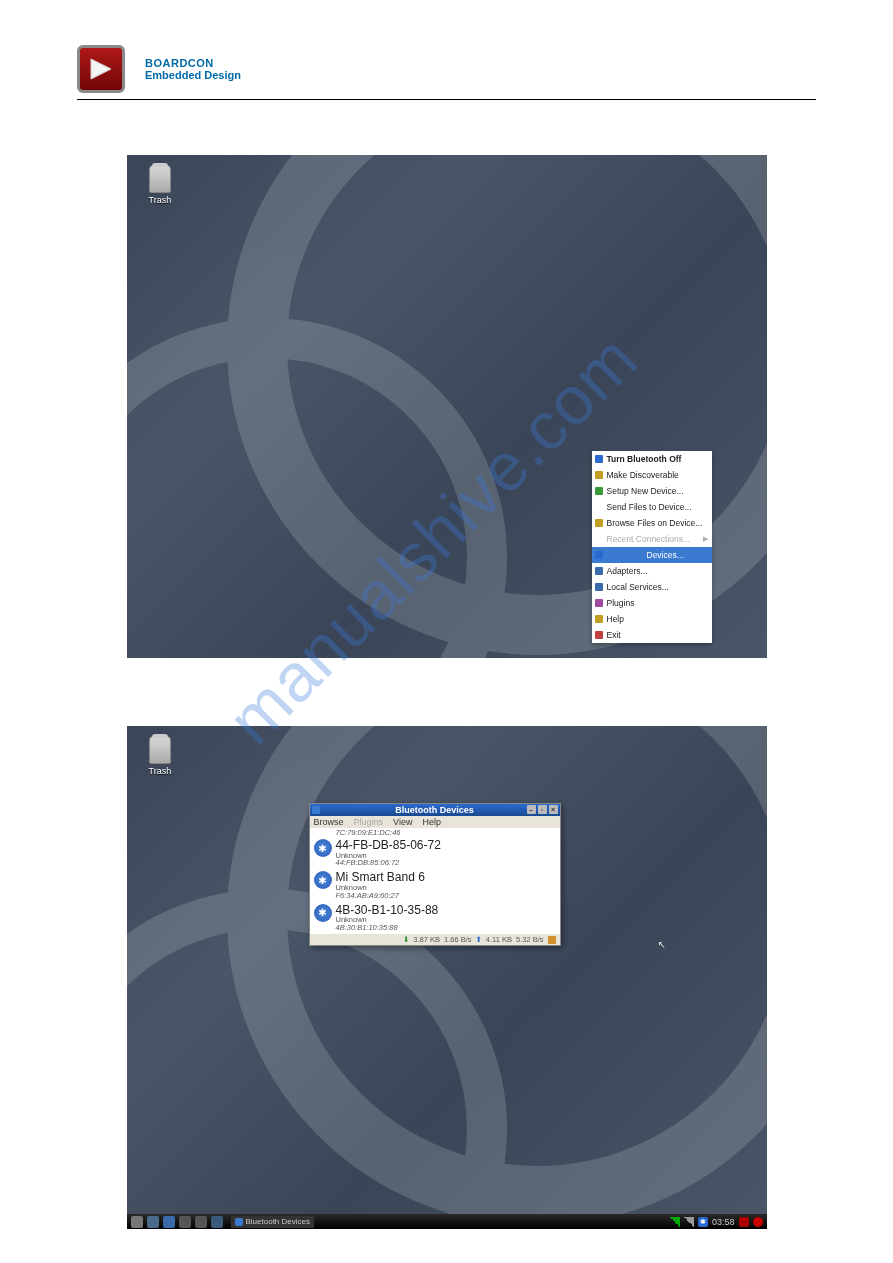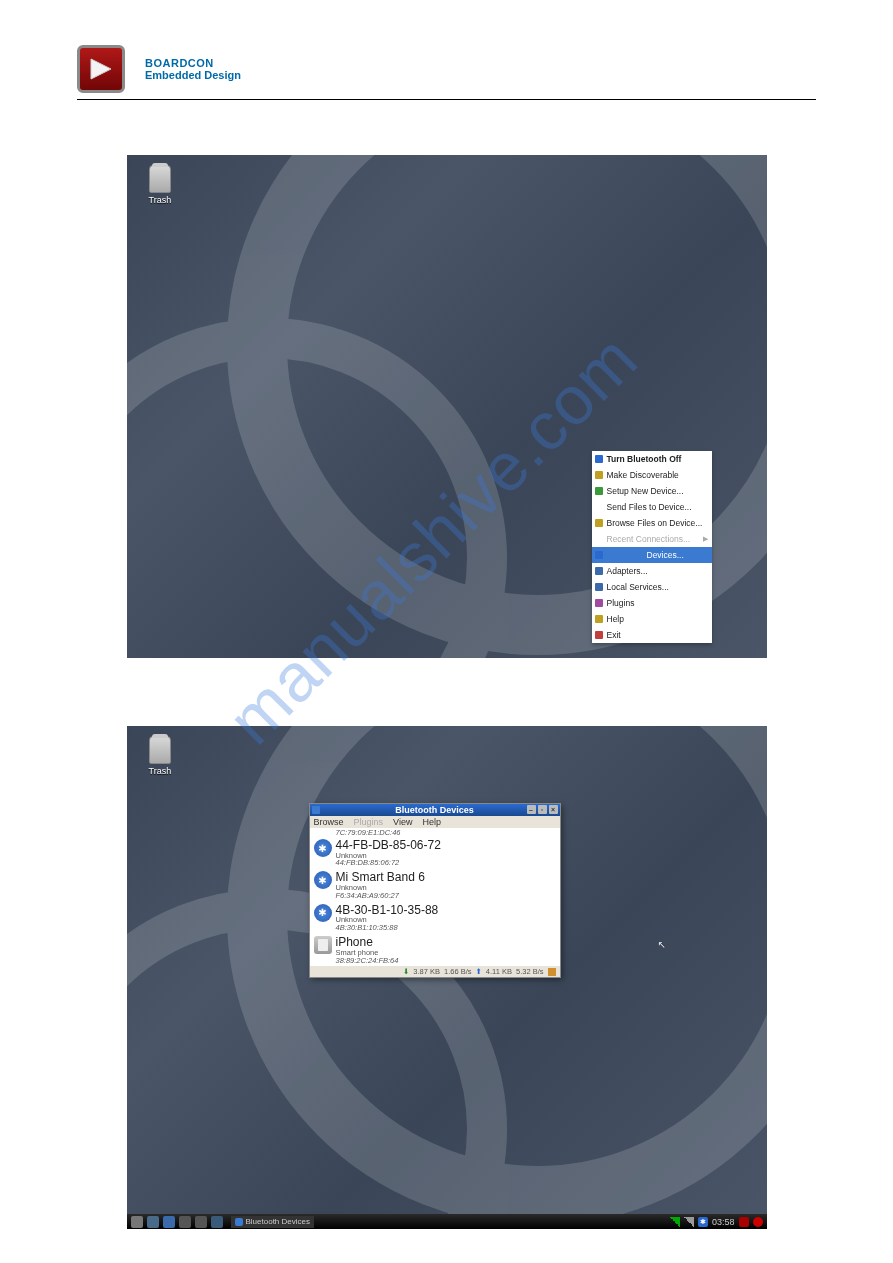--- a/index.html
+++ b/index.html
@@ -196,28 +196,20 @@
           </div>
         </div>
         <div class="bt-dev">
           <div class="bt-dev-ic">✱</div>
           <div class="bt-dev-txt">
             <div class="bt-dev-name">4B-30-B1-10-35-88</div>
             <div class="bt-dev-type">Unknown</div>
             <div class="bt-dev-mac">4B:30:B1:10:35:88</div>
           </div>
         </div>
-        <div class="bt-dev">
-          <div class="bt-dev-ic phone"></div>
-          <div class="bt-dev-txt">
-            <div class="bt-dev-name">iPhone</div>
-            <div class="bt-dev-type">Smart phone</div>
-            <div class="bt-dev-mac">38:89:2C:24:FB:64</div>
-          </div>
-        </div>
       </div>
       <div class="bt-status">
         <span class="st-dl">⬇</span>
         <span>3.87 KB</span>
         <span>1.66 B/s</span>
         <span class="st-ul">⬆</span>
         <span>4.11 KB</span>
         <span>5.32 B/s</span>
         <span style="width:8px;height:8px;background:#d09030;"></span>
       </div>

